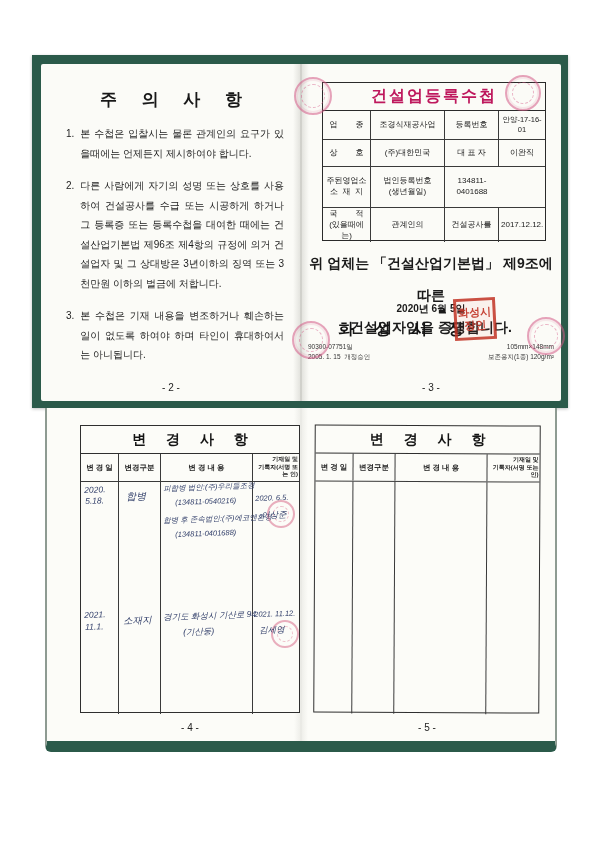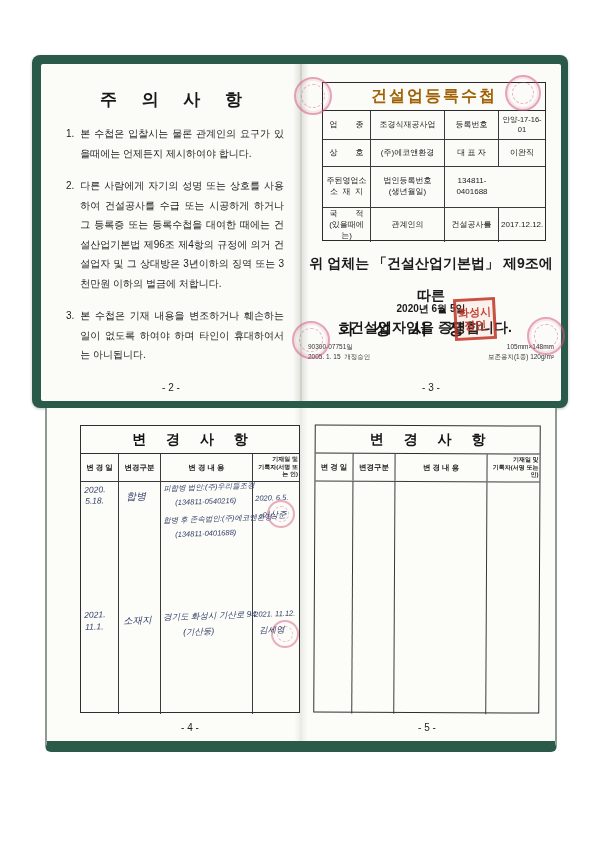--- a/index.html
+++ b/index.html
@@ -2,40 +2,40 @@
 <html><head>
 <meta charset="utf-8">
 <style>
   html,body{margin:0;padding:0;background:#ffffff;}
   .canvas{position:relative;width:600px;height:849px;background:#ffffff;overflow:hidden;
           font-family:"Liberation Sans","DejaVu Sans",sans-serif;color:#1e1e1e;}
   .pre{white-space:pre-wrap;}
 
   
   .spread-top{position:absolute;left:32px;top:55px;width:536px;height:353px;
-              background:#2b5a4a;border-radius:8px;box-sizing:border-box;
+              background:#2b5a4a;border-radius:0;box-sizing:border-box;
               padding:9px 7px 7px 9px;box-shadow:0 1px 3px rgba(0,0,0,.25);}
   .pages{position:relative;width:100%;height:100%;background:#fbfbf7;border-radius:2px;display:flex;}
   .spine{position:absolute;left:50%;top:0;bottom:0;width:16px;margin-left:-8px;pointer-events:none;
          background:linear-gradient(90deg,rgba(0,0,0,0),rgba(110,110,100,.16) 42%,rgba(70,70,60,.30) 50%,rgba(110,110,100,.16) 58%,rgba(0,0,0,0));}
   .page{position:relative;width:50%;height:100%;box-sizing:border-box;}
 
   
   .p2-title{position:absolute;top:24px;left:0;right:0;text-align:center;
             font-size:17px;font-weight:bold;letter-spacing:10px;text-indent:10px;color:#181818;}
   .p2-items{position:absolute;top:60px;left:25px;right:17px;}
   .p2-item{display:flex;gap:6px;font-size:10px;line-height:1.95;color:#1c1c1c;
            text-align:justify;margin-bottom:13px;font-weight:500;}
   .p2-num{flex:0 0 auto;}
   .p2-page{position:absolute;bottom:8px;left:0;right:0;text-align:center;font-size:10px;color:#222;}
 
   
   .reg-table{position:absolute;left:21px;top:18px;width:222px;border:1.5px solid #2a2a2a;background:#fbfbf7;}
   .reg-title{height:27px;border-bottom:1.2px solid #2a2a2a;display:flex;align-items:center;justify-content:center;
-             font-size:16px;font-weight:bold;letter-spacing:2px;color:#a16207;}
+             font-size:16px;font-weight:bold;letter-spacing:2px;color:#be185d;}
   .reg-row{display:grid;grid-template-columns:48px 74px 54px 1fr;border-bottom:1px solid #3a3a3a;}
   .reg-row:last-child{border-bottom:none;}
   .rc{display:flex;align-items:center;justify-content:center;text-align:center;
       font-size:8px;line-height:1.35;color:#222;border-right:1px solid #3a3a3a;padding:1px 2px;box-sizing:border-box;}
   .rc:last-child{border-right:none;}
   .h28{height:28px}.h26{height:26px}.h40{height:40px}.h32{height:32px}
   .p3-statement{position:absolute;top:183px;left:8px;right:8px;text-align:center;
                 font-size:14px;font-weight:600;line-height:2.3;color:#1a1a1a;}
   .p3-date{position:absolute;top:238px;left:0;right:0;text-align:center;font-size:10px;font-weight:600;color:#1a1a1a;}
   .p3-issuer{position:absolute;top:255px;left:0;right:60px;text-align:center;
@@ -118,21 +118,21 @@
         <div class="reg-table">
           <div class="reg-title">건설업등록수첩</div>
           <div class="reg-row h28">
             <div class="rc pre">업        종</div>
             <div class="rc pre">조경식재공사업</div>
             <div class="rc pre">등록번호</div>
             <div class="rc pre" style="font-size:7.5px;">안양-17-16-01</div>
           </div>
           <div class="reg-row h26">
             <div class="rc pre">상        호</div>
-            <div class="rc pre">(주)에코앤환경</div>
+            <div class="rc pre">(주)대한민국</div>
             <div class="rc pre">대 표 자</div>
             <div class="rc pre">이완직</div>
           </div>
           <div class="reg-row h40">
             <div class="rc pre">주된영업소
 소  재  지</div>
             <div class="rc pre">법인등록번호
 (생년월일)</div>
             <div class="rc pre">134811-
 0401688</div>

